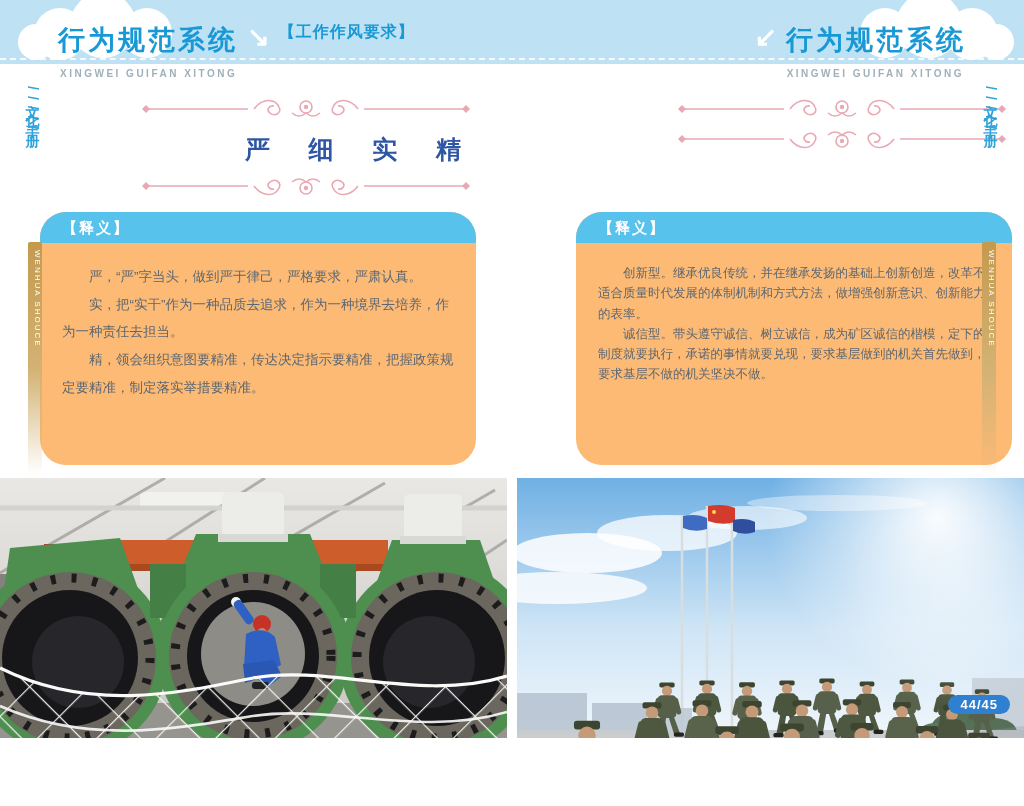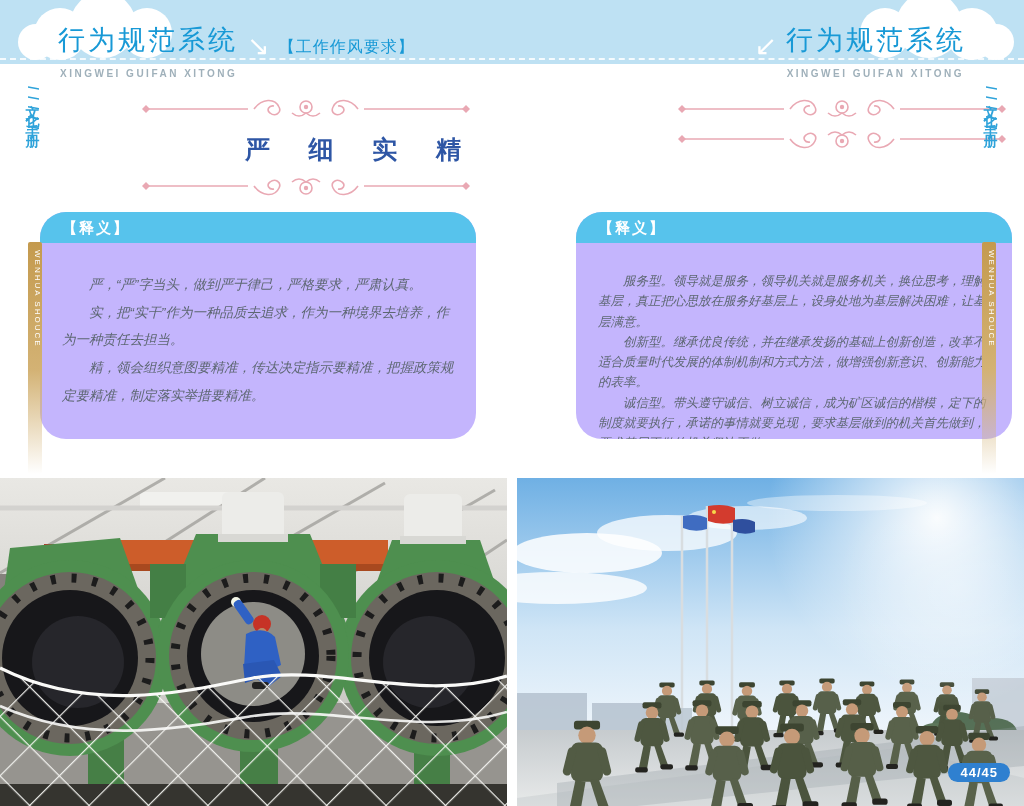--- a/index.html
+++ b/index.html
@@ -8,22 +8,22 @@
 
   
   .band{position:absolute;left:0;top:0;right:0;height:64px;background:#bee1f3;z-index:1;}
   .band::after{content:"";position:absolute;left:0;right:0;bottom:4px;
                border-bottom:2px dashed rgba(255,255,255,.85);}
   .cloud{position:absolute;z-index:2;}
   .cloud i{position:absolute;background:#ffffff;border-radius:50%;}
   .cloud-l{left:34px;top:-8px;width:170px;height:80px;}
   .cloud-r{right:26px;top:-8px;width:170px;height:80px;}
 
-  .hgroup{position:absolute;top:22px;z-index:3;display:flex;align-items:flex-end;gap:9px;
-          color:#1899d6;font-weight:normal;white-space:nowrap;}
+  .hgroup{position:absolute;top:22px;z-index:3;display:flex;align-items:flex-start;gap:9px;
+          color:#1899d6;font-weight:bold;white-space:nowrap;}
   .hgroup .big{font-size:27px;letter-spacing:3px;}
   .hgroup .small{font-size:16px;letter-spacing:1px;}
   .hgroup .arrow{font-size:27px;color:#ffffff;line-height:1;transform:translateY(2px);}
   .hgroup-l{left:58px;}
   .hgroup-r{right:58px;}
   .sub{position:absolute;top:68px;z-index:3;font-size:10px;letter-spacing:2.5px;
        color:#9fb0ba;font-weight:bold;}
   .sub-l{left:60px;}
   .sub-r{right:60px;text-align:right;}
 
@@ -42,33 +42,33 @@
   
   .motto-block{position:absolute;top:96px;width:436px;text-align:right;z-index:2;}
   .motto-block-l{left:40px;}
   .motto-block-r{left:576px;}
   .motto{margin:7px 0;font-family:"DejaVu Serif",serif;color:#2e56a5;font-weight:bold;}
   .motto-l{font-size:25px;letter-spacing:15px;text-indent:15px;}
   .motto-r{font-size:19px;letter-spacing:2px;word-spacing:9px;}
   svg.orn{width:340px;height:26px;display:inline-block;}
 
   
-  .defbox{position:absolute;top:212px;width:436px;height:227px;border-radius:26px;
-          overflow:hidden;background:#c4b5fd;z-index:2;}
+  .defbox{position:absolute;top:212px;width:436px;height:253px;border-radius:26px;
+          overflow:hidden;background:#fdba74;z-index:2;}
   .defbox-l{left:40px;}
   .defbox-r{left:576px;}
   .defbar{height:31px;background:#57c3ec;color:#ffffff;font-weight:bold;font-size:15px;
           line-height:31px;padding-left:22px;letter-spacing:2px;}
-  .defbody{padding:28px 22px 0;color:#5d6772;font-style:italic;}
+  .defbody{padding:20px 22px 0;color:#5d6772;}
   .defbox-l .defbody{font-size:13.5px;line-height:2.05;}
   .defbox-r .defbody{font-size:12.5px;line-height:1.62;}
   .defbody p{margin:0;text-indent:2em;}
 
   
-  .photo{position:absolute;top:478px;width:507px;height:328px;overflow:hidden;background:#0ea5e9;}
+  .photo{position:absolute;top:478px;width:507px;height:260px;overflow:hidden;background:#0ea5e9;}
   .photo-l{left:0;}
   .photo-r{left:517px;}
   .photo svg{display:block;}
   .badge{position:absolute;right:14px;bottom:24px;background:#2f80d0;color:#ffffff;
          font-size:13px;font-weight:bold;padding:2px 12px;border-radius:12px;letter-spacing:1px;}
 </style>
 </head>
 <body>
 
 <div class="page">
@@ -181,21 +181,20 @@
     <div class="defbody">
       <p>严，“严”字当头，做到严于律己，严格要求，严肃认真。</p>
       <p>实，把“实干”作为一种品质去追求，作为一种境界去培养，作为一种责任去担当。</p>
       <p>精，领会组织意图要精准，传达决定指示要精准，把握政策规定要精准，制定落实举措要精准。</p>
     </div>
   </div>
 
   <div class="defbox defbox-r">
     <div class="defbar">【释义】</div>
     <div class="defbody">
-      <p>服务型。领导就是服务，领导机关就是服务机关，换位思考，理解基层，真正把心思放在服务好基层上，设身处地为基层解决困难，让基层满意。</p>
       <p>创新型。继承优良传统，并在继承发扬的基础上创新创造，改革不适合质量时代发展的体制机制和方式方法，做增强创新意识、创新能力的表率。</p>
       <p>诚信型。带头遵守诚信、树立诚信，成为矿区诚信的楷模，定下的制度就要执行，承诺的事情就要兑现，要求基层做到的机关首先做到，要求基层不做的机关坚决不做。</p>
 
     </div>
   </div>
 
   <figure class="photo photo-l" style="margin:0">
     <svg width="507" height="328" viewBox="0 0 507 328">
       <defs>
         <pattern id="net" width="42" height="42" patternUnits="userSpaceOnUse" patternTransform="rotate(45)">

